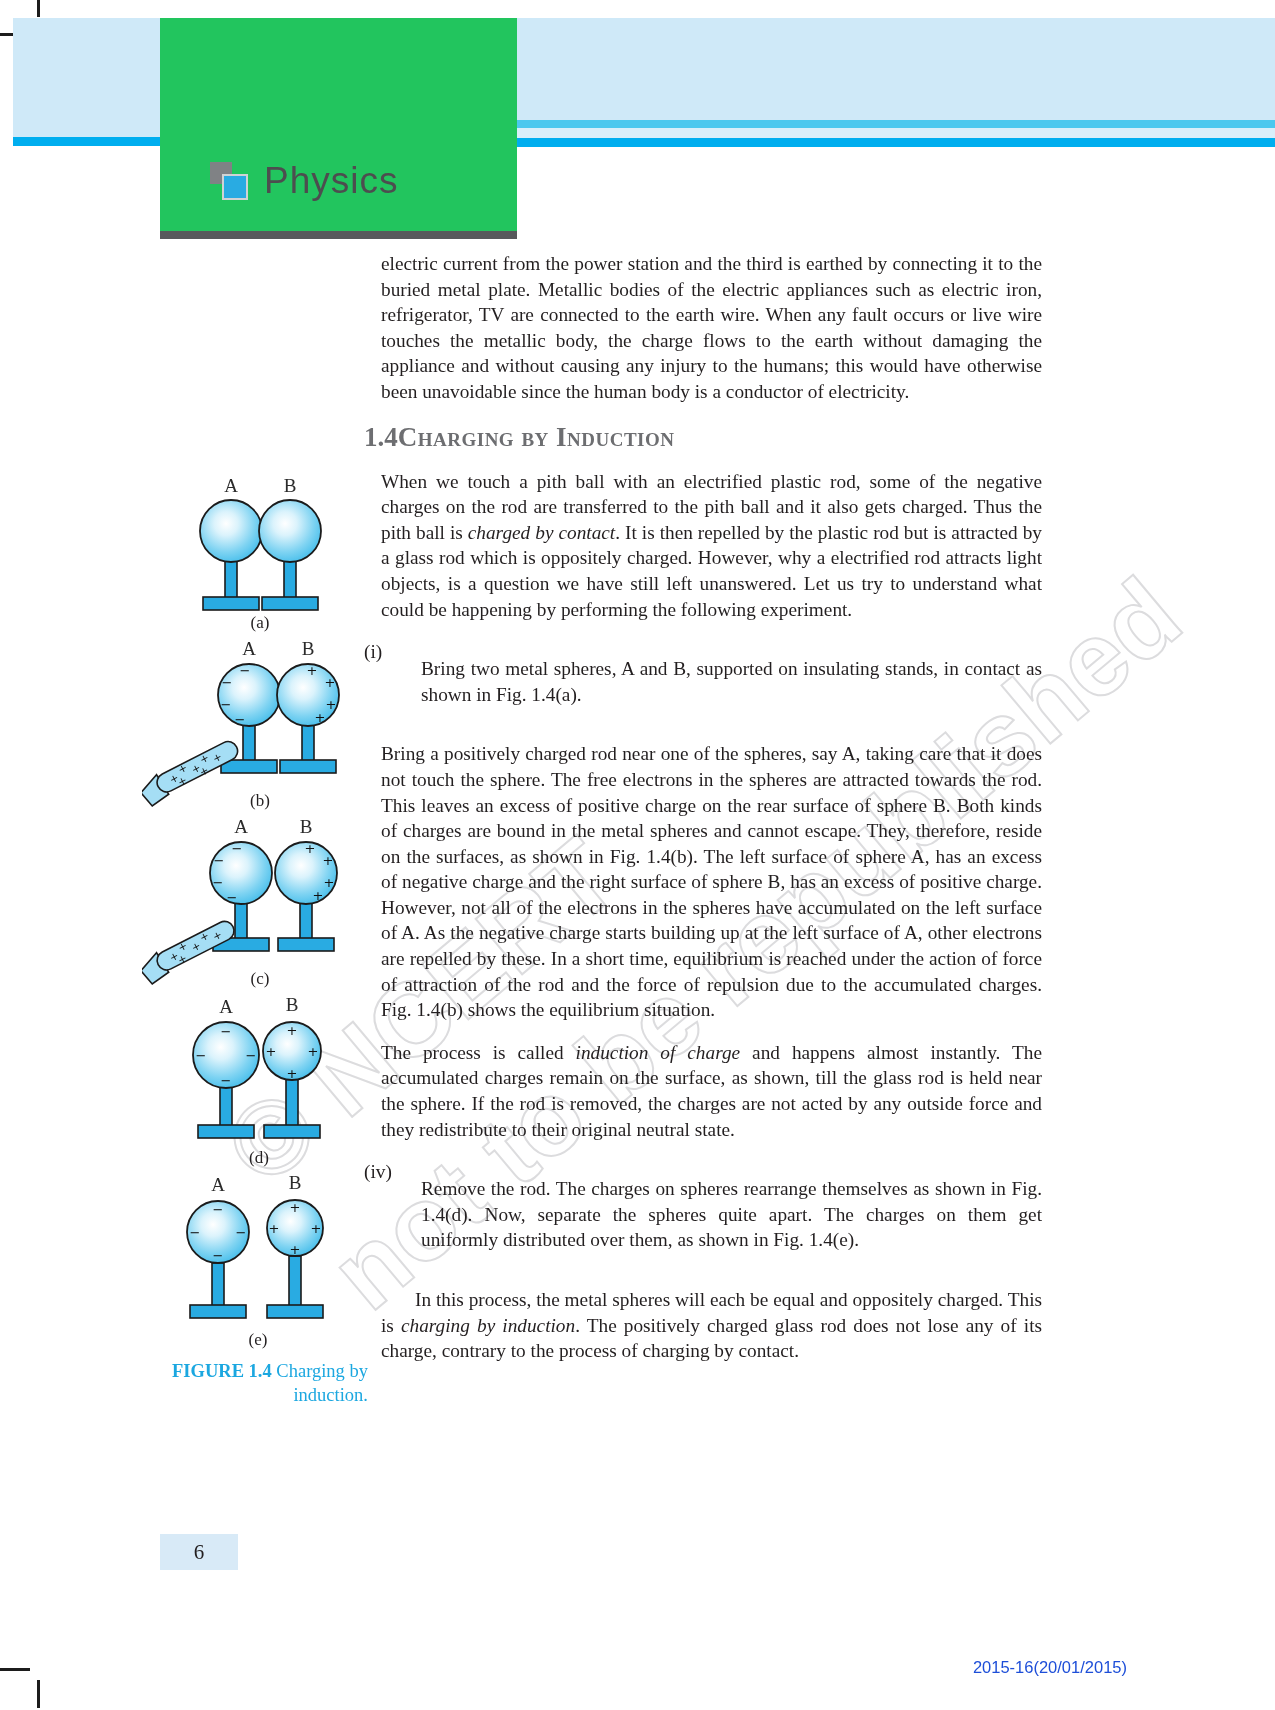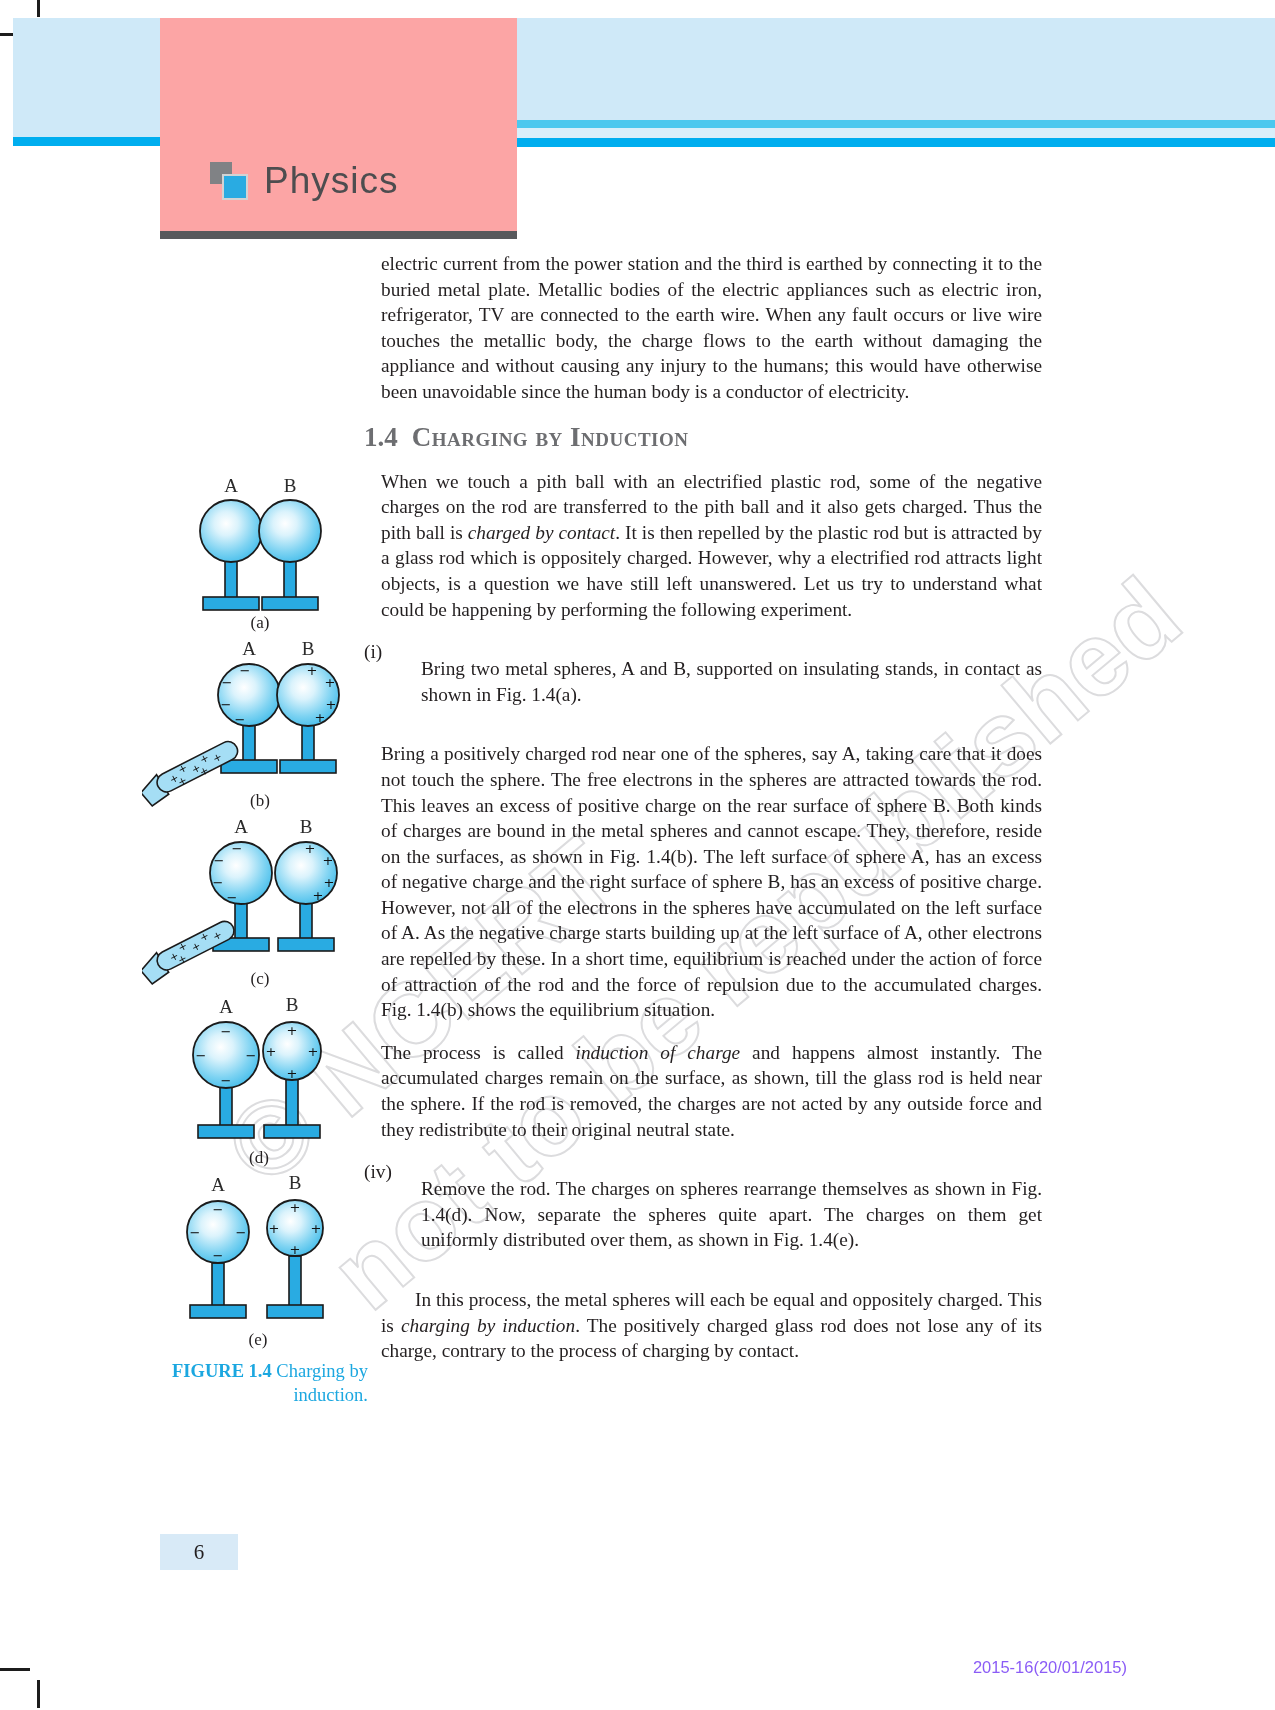--- a/index.html
+++ b/index.html
@@ -10,62 +10,62 @@
   .crop{position:absolute;background:#1c1c1c;}
 
   
   .band-left{position:absolute;left:13px;top:18px;width:147px;height:119px;background:#cfe9f8;}
   .band-left-stripe{position:absolute;left:13px;top:137px;width:147px;height:9px;background:#00aeef;}
   .band-right{position:absolute;left:517px;top:18px;width:758px;height:102px;background:#cfe9f8;}
   .band-right-stripe1{position:absolute;left:517px;top:120px;width:758px;height:8px;background:#4cc8ee;}
   .band-right-light{position:absolute;left:517px;top:128px;width:758px;height:10px;background:#d9effa;}
   .band-right-stripe2{position:absolute;left:517px;top:138px;width:758px;height:9px;background:#00aeef;}
 
-  .header-box{position:absolute;left:160px;top:18px;width:357px;height:213px;background:#fca5a5;
+  .header-box{position:absolute;left:160px;top:18px;width:357px;height:213px;background:#22c55e;
               border-bottom:8px solid #58595c;}
   .logo{position:absolute;left:50px;top:144px;width:46px;height:46px;}
   .logo .sq-gray{position:absolute;left:0;top:0;width:22px;height:22px;background:#808285;}
   .logo .sq-blue{position:absolute;left:12px;top:12px;width:22px;height:22px;background:#29abe2;border:2px solid #d1d3d4;}
   .header-title{position:absolute;left:104px;top:142px;font-family:"Liberation Sans",sans-serif;
                 font-size:37px;font-weight:400;color:#4d4d4f;letter-spacing:1px;}
 
   
   .watermark{position:absolute;left:190px;top:1100px;transform:rotate(-40deg);transform-origin:0 0;
              font-family:"Liberation Sans",sans-serif;font-weight:bold;font-size:105px;line-height:1.55;
              white-space:nowrap;color:rgba(210,210,212,0.28);
              -webkit-text-fill-color:transparent;-webkit-text-stroke:2px #dcdcde;z-index:1;}
 
   
   .main{position:absolute;left:364px;top:234px;width:695px;z-index:2;
         font-size:19.3px;line-height:25.6px;text-align:justify;}
   .main p{margin:17px;}
   .indent{text-indent:34px;}
   h2.sec{margin:17px 0 11px 0;color:#6d6e71;font-size:27px;line-height:30px;font-weight:bold;}
-  h2.sec .num{margin-right:14px;}
+  h2.sec .num{}
   h2.sec .sc{font-variant:small-caps;letter-spacing:0.5px;}
   .li{display:flex;}
   .li-label{flex:none;width:40px;}
   .li-body{flex:1;}
 
   
   .figcol{position:absolute;left:142px;top:468px;width:232px;z-index:2;}
   .figcol svg{display:block;}
   .fig-caption{margin-top:8px;text-align:right;color:#1ba7e0;font-size:18.5px;line-height:24px;width:220px;margin-left:6px;}
   .fig-caption b{font-weight:bold;}
 
   svg text.sph-label{font-family:"Liberation Serif",serif;font-size:19px;fill:#2b2b2b;}
   svg text.tag{font-family:"Liberation Serif",serif;font-size:17px;fill:#231f20;}
   svg text.chg{font-family:"DejaVu Sans",sans-serif;font-size:13px;fill:#111;}
   svg text.rodchg{font-family:"DejaVu Sans",sans-serif;font-size:10.5px;fill:#111;}
 
   
   .pagenum{position:absolute;left:160px;top:1534px;width:78px;height:36px;background:#d8eaf7;
            display:flex;align-items:center;justify-content:center;font-size:21px;z-index:2;}
   .footer{position:absolute;right:148px;top:1658px;font-family:"Liberation Sans",sans-serif;
-          font-size:16.5px;color:#8b5cf6;z-index:2;}
+          font-size:16.5px;color:#1d4ed8;z-index:2;}
 </style>
 </head>
 <body>
 
 <div id="page">
 
   <svg width="0" height="0" style="position:absolute" aria-hidden="true">
     <defs>
       <radialGradient id="ballGrad" cx="42%" cy="38%" r="68%">
         <stop offset="0%" stop-color="#ffffff"></stop>

